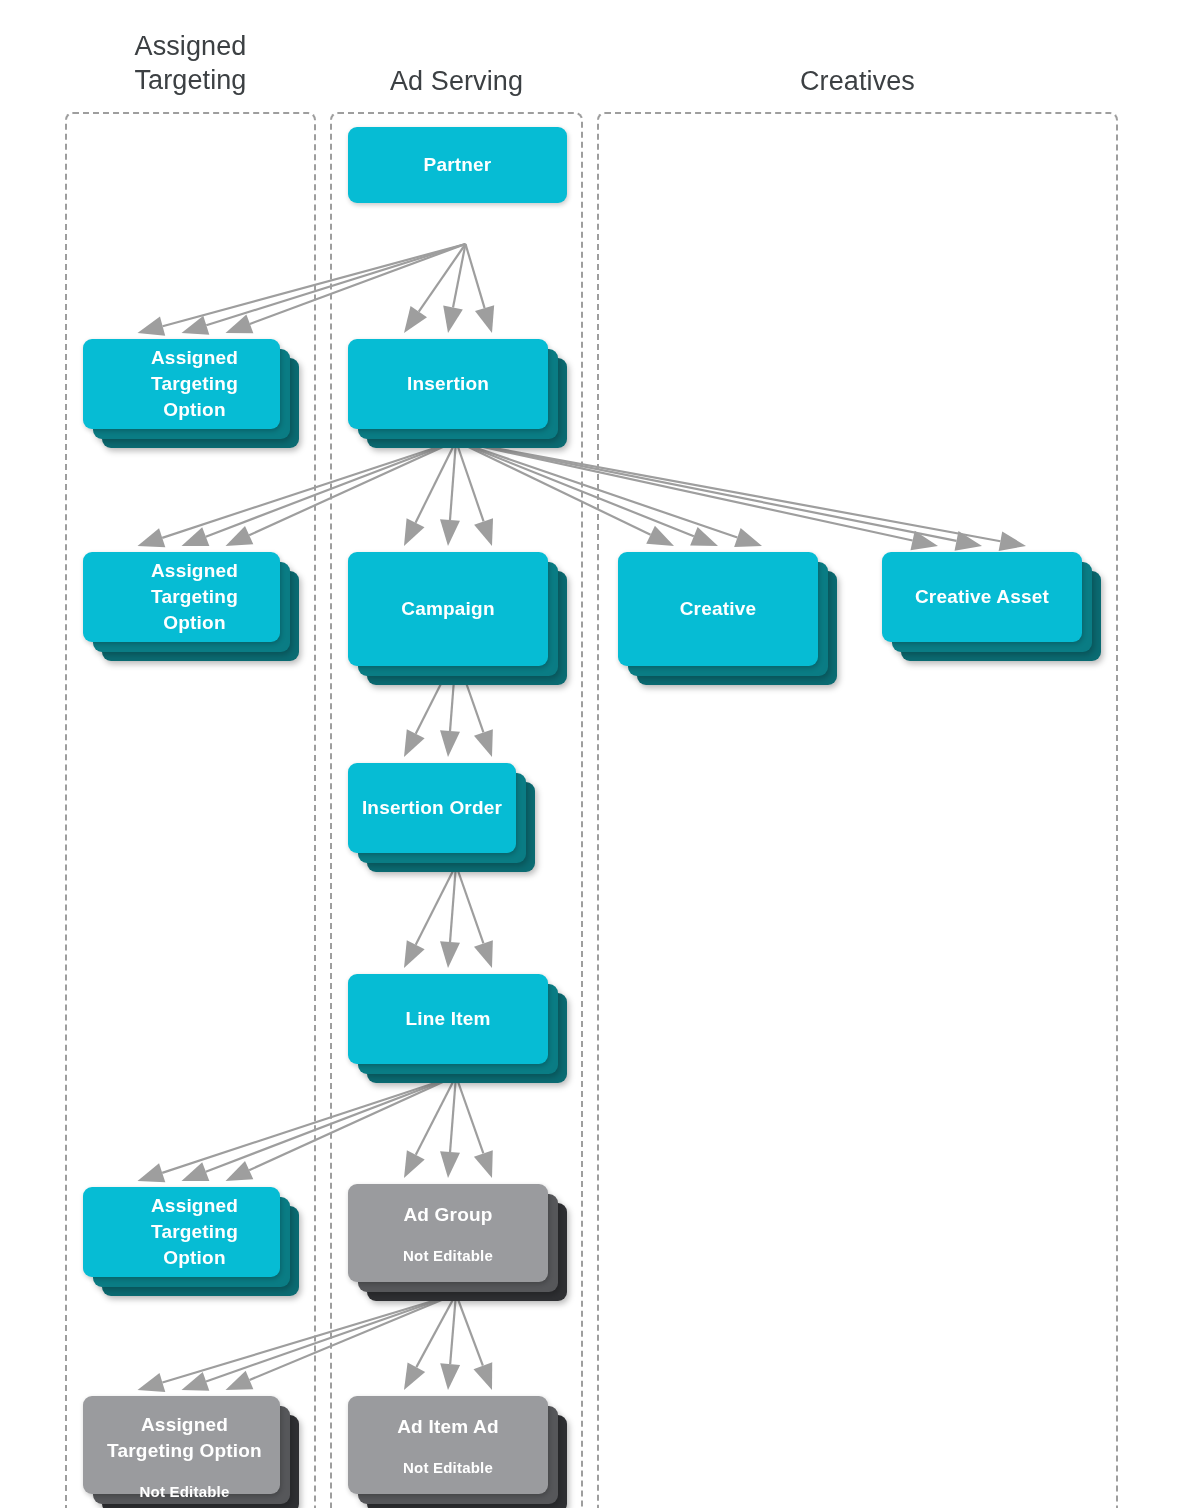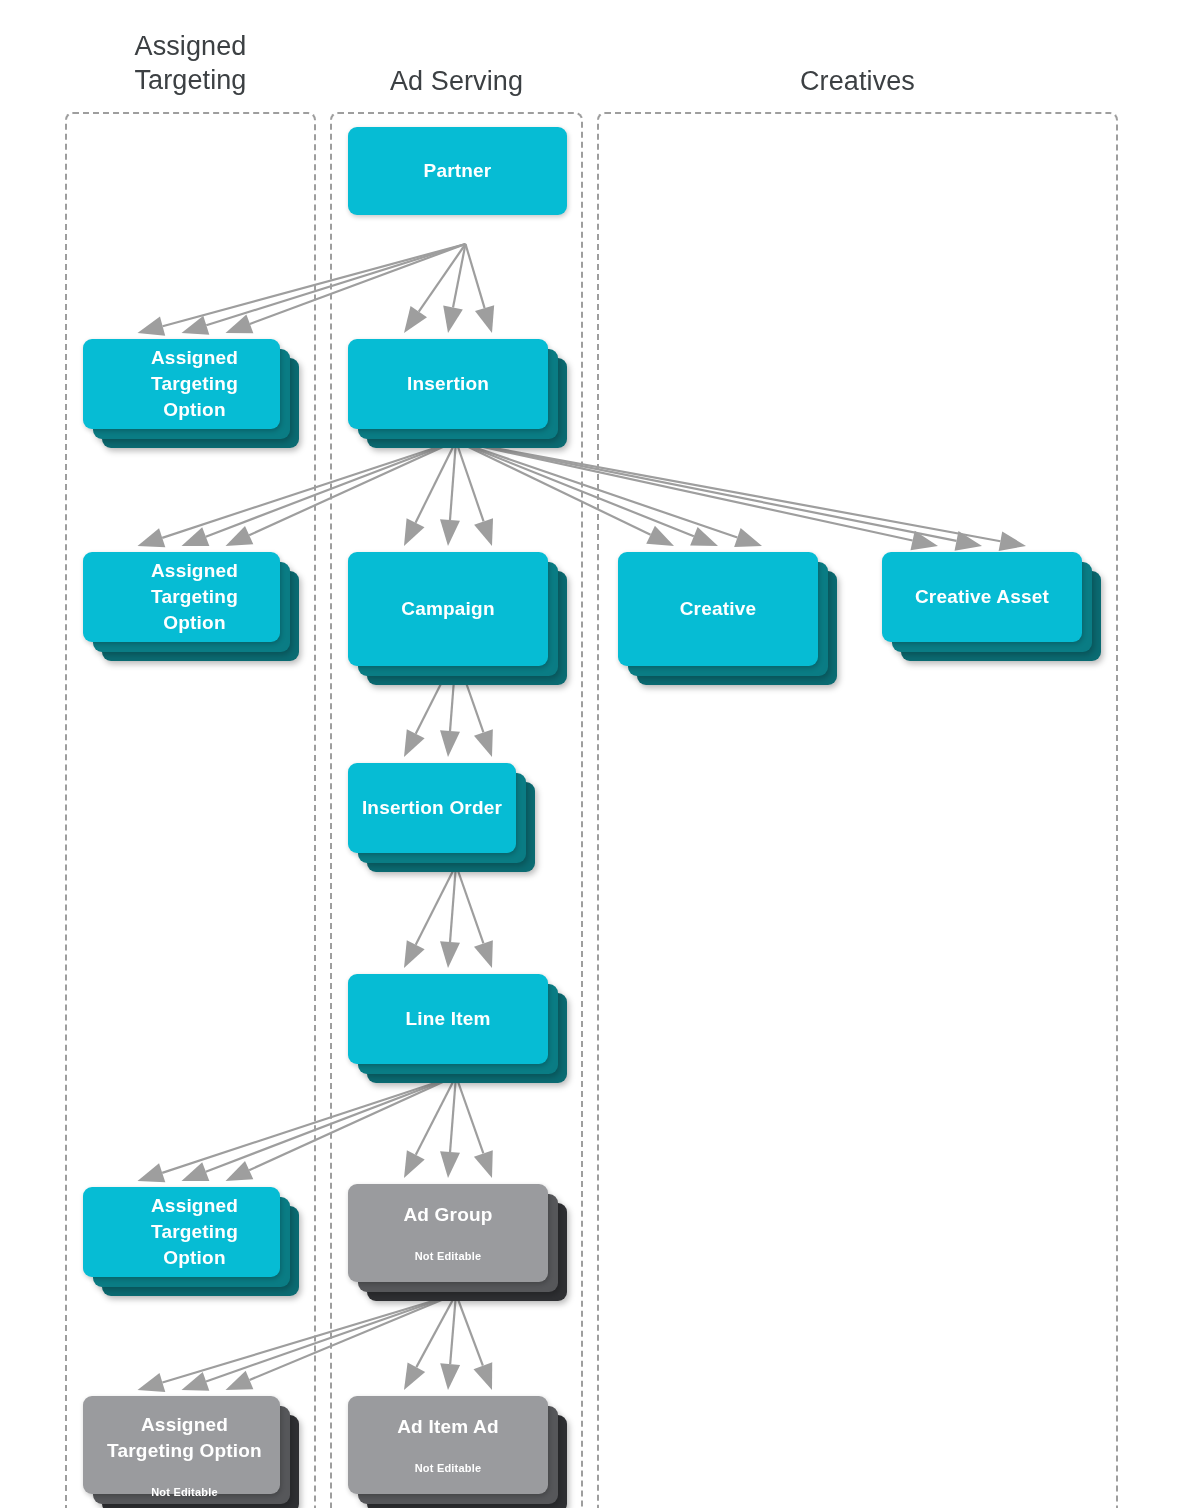--- a/index.html
+++ b/index.html
@@ -90,21 +90,21 @@
     box-sizing: border-box;
   }
   .node .title {
     font-size: 19px;
     font-weight: bold;
     line-height: 26px;
     letter-spacing: 0.2px;
     white-space: pre-line;
   }
   .node .subtitle {
-    font-size: 11px;
+    font-size: 15px;
     font-weight: bold;
     line-height: 20px;
     margin-top: 18px;
     letter-spacing: 0.2px;
   }
   .node.multiline .label-wrap { padding-left: 26px; }
   .node.noteditable .label-wrap { justify-content: flex-start; padding-top: 18px; }
   .node.noteditable.multiline .label-wrap { padding-top: 16px; padding-left: 6px; }
 </style>
 </head>
@@ -196,21 +196,21 @@
       <polygon points="225.5,1366 245.6568081404137,1346.7723354098696 253.3462720048274,1365.2350585426545" fill="#9e9e9e"></polygon>
       <line x1="456" y1="1270" x2="416.3833618620596" y2="1343.1384088700438" stroke="#9e9e9e" stroke-width="2.2"></line>
       <polygon points="404,1366 407.59044219669187,1338.3755773846362 425.1762815274273,1347.9012403554514" fill="#9e9e9e"></polygon>
       <line x1="456" y1="1270" x2="450.15918247619726" y2="1340.0898102856331" stroke="#9e9e9e" stroke-width="2.2"></line>
       <polygon points="448,1366 440.1937248937485,1339.2593554870957 460.12464005864604,1340.9202650841705" fill="#9e9e9e"></polygon>
       <line x1="456" y1="1270" x2="482.8707905187018" y2="1341.6554413832048" stroke="#9e9e9e" stroke-width="2.2"></line>
       <polygon points="492,1366 473.50749874301135,1345.1666757990888 492.2340822943923,1338.1442069673208" fill="#9e9e9e"></polygon>
     </svg>
 
   <div id="node-layer">
-      <div class="node teal single" style="left: 348px; top: 103px; width: 219px; height: 88px; z-index: 5; border-radius: 24px;">
+      <div class="node teal single" style="left: 348px; top: 103px; width: 219px; height: 76px; z-index: 5; border-radius: 24px;">
         <div class="face"></div>
         <div class="label-wrap">
           <div class="title">Partner</div>
         </div>
       </div>
       <div class="node teal multiline" style="left: 83px; top: 315px; width: 197px; height: 90px; z-index: 5;">
         <div class="stack3"></div>
         <div class="stack2"></div>
         <div class="face"></div>
         <div class="label-wrap">

